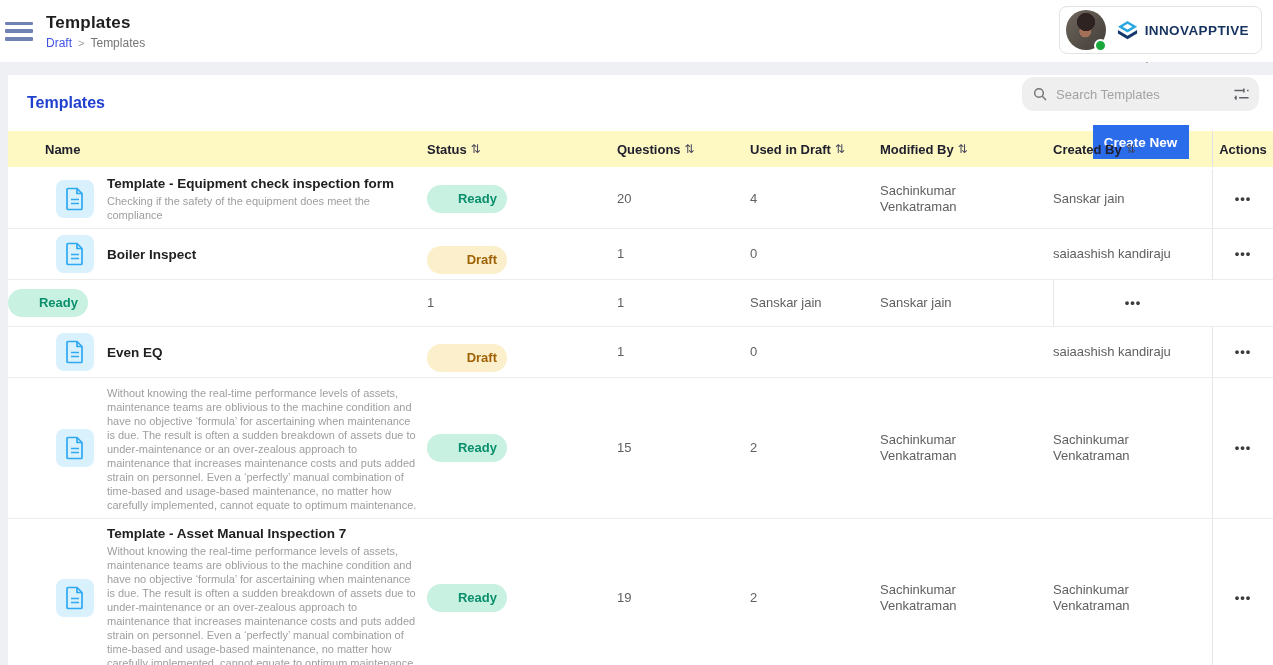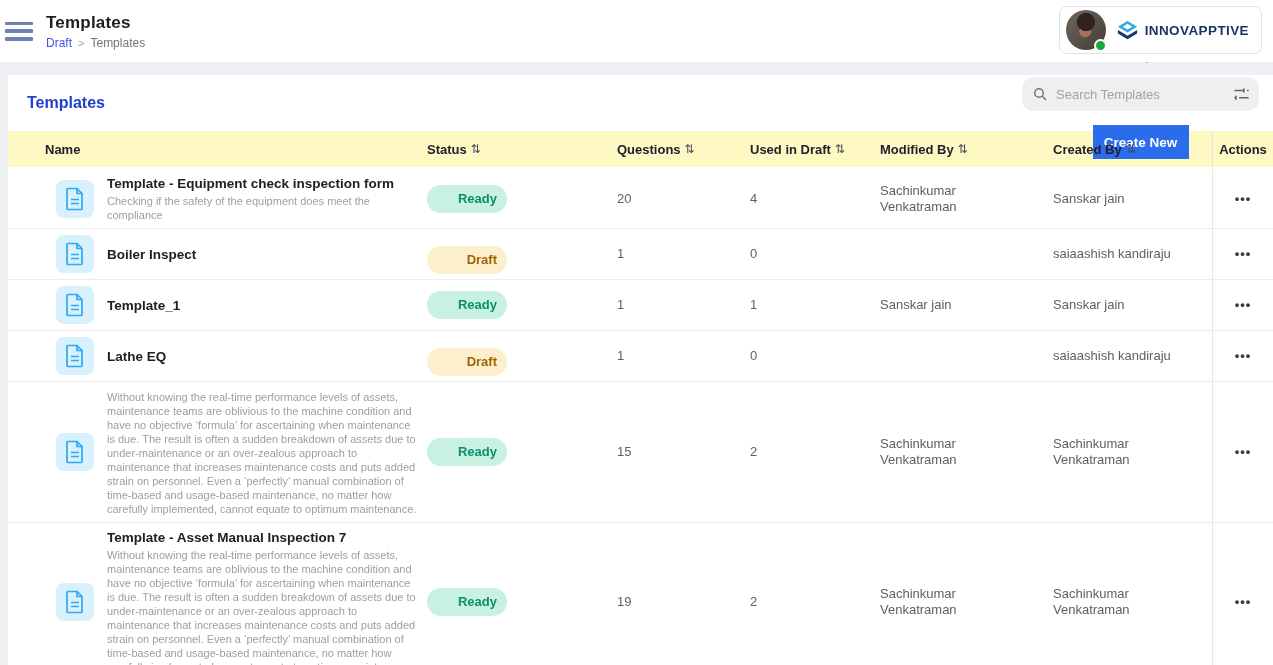--- a/index.html
+++ b/index.html
@@ -206,33 +206,20 @@
     <div class="cell">1</div>
     <div class="cell">0</div>
     <div class="cell"></div>
     <div class="cell">saiaashish kandiraju</div>
     <div class="cell actions-cell">
       <span class="dots">•••</span>
     </div>
   </div>
 
   <div class="grid-cols row">
-    <div class="name-cell">
-      <div class="file-chip">
-        <svg width="20" height="24" viewBox="0 0 20 24" fill="none" stroke="#2ea9f2" stroke-width="1.7">
-          <path d="M3 1.5h9l5 5v15a1 1 0 0 1-1 1H3a1 1 0 0 1-1-1v-19a1 1 0 0 1 1-1z"></path>
-          <path d="M12 1.5v5h5"></path>
-          <path d="M6 12.5h8M6 16.5h8"></path>
-        </svg>
-      </div>
-      <div class="name-text">
-        <div class="row-title">Template_1</div>
-
-      </div>
-    </div>
     <div class="cell">
       <span class="badge ready">Ready</span>
     </div>
     <div class="cell">1</div>
     <div class="cell">1</div>
     <div class="cell">Sanskar jain</div>
     <div class="cell">Sanskar jain</div>
     <div class="cell actions-cell">
       <span class="dots">•••</span>
     </div>
@@ -241,21 +228,21 @@
   <div class="grid-cols row">
     <div class="name-cell">
       <div class="file-chip">
         <svg width="20" height="24" viewBox="0 0 20 24" fill="none" stroke="#2ea9f2" stroke-width="1.7">
           <path d="M3 1.5h9l5 5v15a1 1 0 0 1-1 1H3a1 1 0 0 1-1-1v-19a1 1 0 0 1 1-1z"></path>
           <path d="M12 1.5v5h5"></path>
           <path d="M6 12.5h8M6 16.5h8"></path>
         </svg>
       </div>
       <div class="name-text">
-        <div class="row-title">Lathe EQ</div>
+        <div class="row-title">Even EQ</div>
 
       </div>
     </div>
     <div class="cell">
       <span class="badge draft">Draft</span>
     </div>
     <div class="cell">1</div>
     <div class="cell">0</div>
     <div class="cell"></div>
     <div class="cell">saiaashish kandiraju</div>

